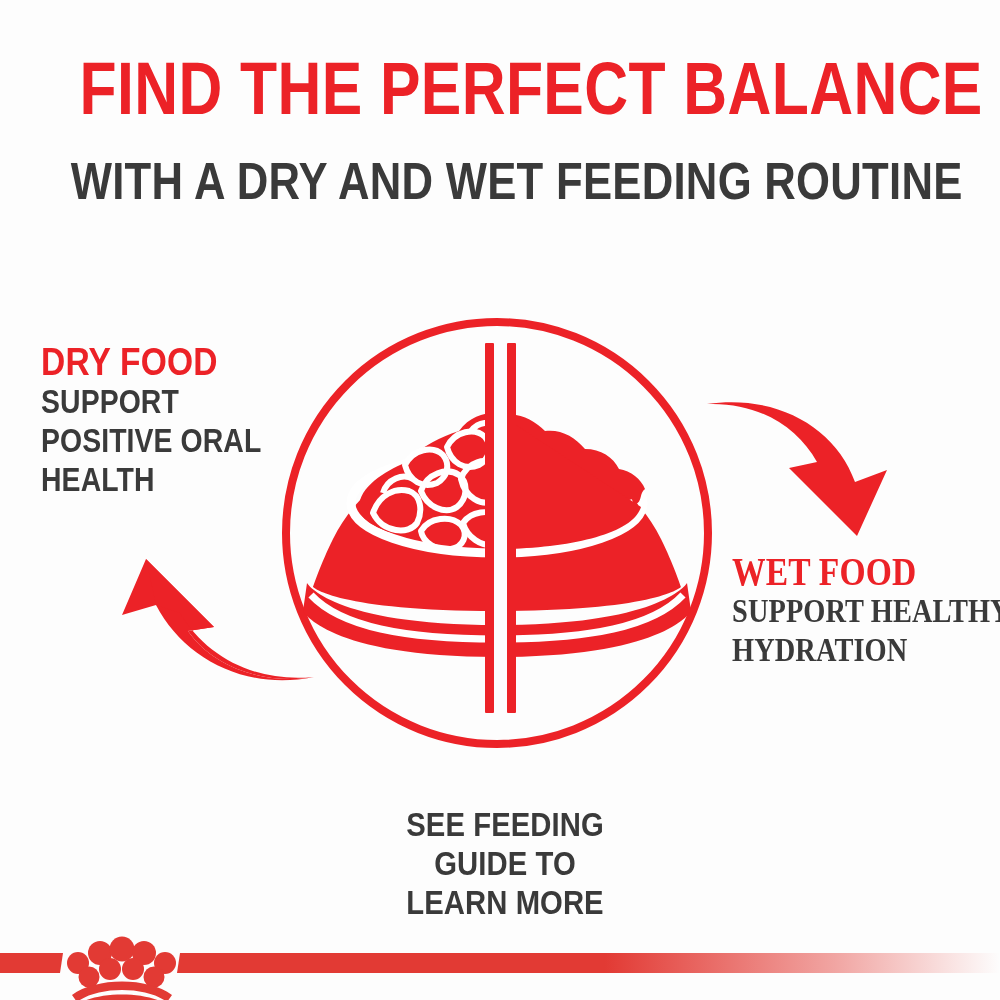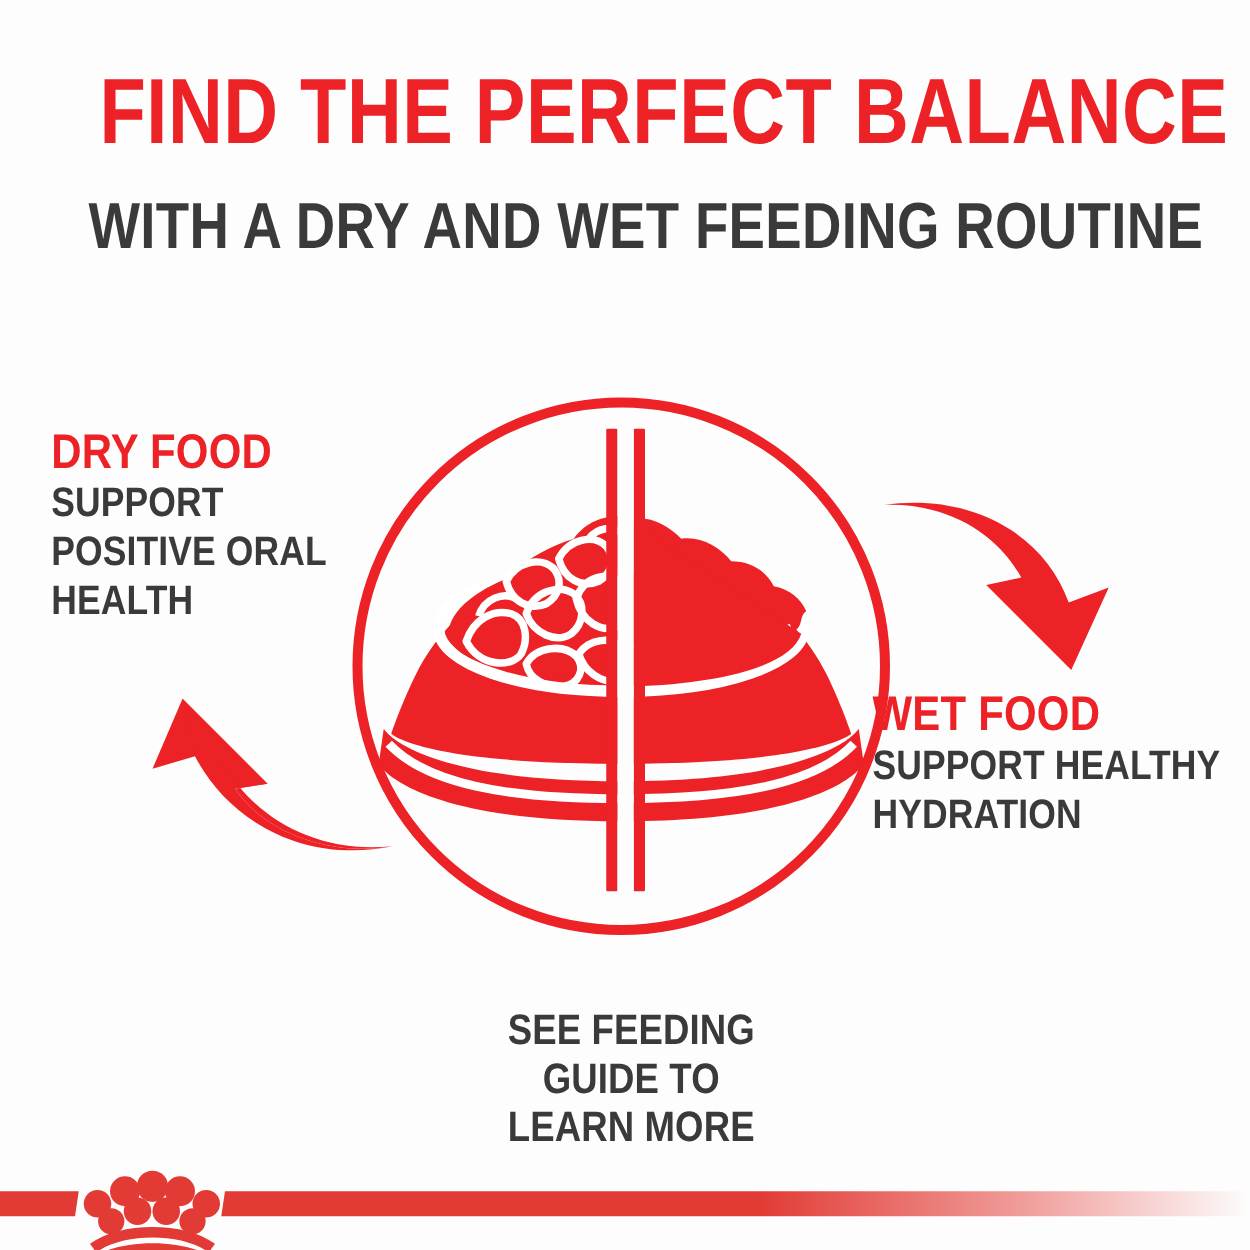--- a/index.html
+++ b/index.html
@@ -47,21 +47,21 @@
     letter-spacing:.2px;transform:scaleX(.86);transform-origin:50% 50%;
     white-space:nowrap;
   }
   .sidelabel .body{
     color:#3a3a3a;font-weight:700;font-size:33px;line-height:39px;
     letter-spacing:.1px;transform:scaleX(.86);transform-origin:50% 50%;
   }
   .sidelabel .body span{display:block;white-space:nowrap;}
 
   #dry-label{left:22px;top:341px;width:272px;}
-  #wet-label{left:678px;top:551px;width:286px;}
+  #wet-label{left:712px;top:551px;width:286px;font-family:Liberation Serif, serif;}
 
   
   #see-guide{
     position:absolute;left:330px;top:805px;width:350px;
     text-align:center;color:#3a3a3a;font-weight:700;
     font-size:34px;line-height:39px;letter-spacing:.1px;
     transform:scaleX(.86);transform-origin:50% 50%;
   }
   #see-guide span{display:block;white-space:nowrap;}
 

